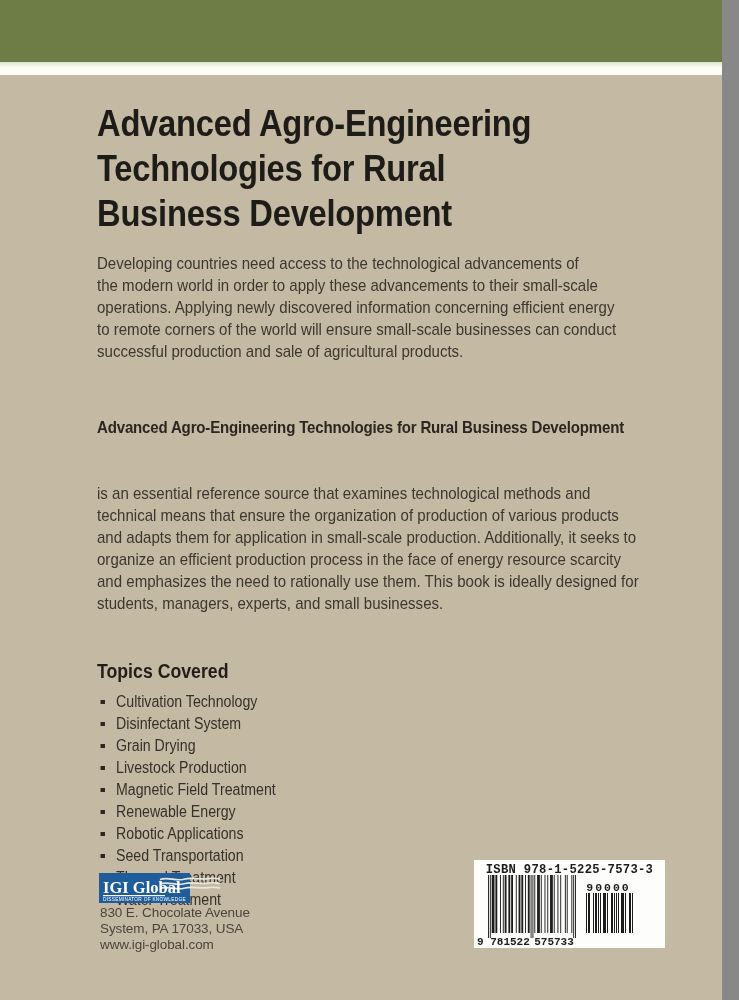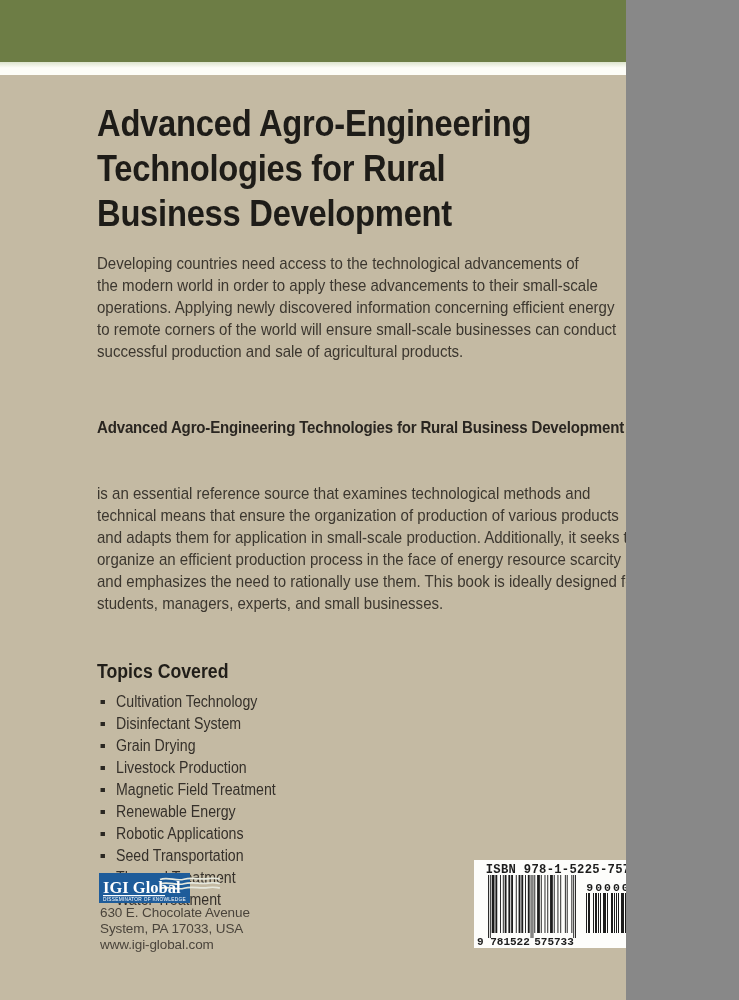--- a/index.html
+++ b/index.html
@@ -1,17 +1,17 @@
 <!DOCTYPE html>
 <html><head>
 <meta charset="utf-8">
 <style>
   html,body{margin:0;padding:0;background:#888;}
   .cover{
-    position:relative; width:626px; height:1000px; overflow:hidden;
+    position:relative; width:722px; height:1000px; overflow:hidden;
     background:#c4baa3;
     font-family:"Liberation Sans", sans-serif;
   }
   .band-green{position:absolute;left:0;top:0;width:739px;height:62px;background:#6d7d45;}
   .band-white{position:absolute;left:0;top:62px;width:739px;height:13px;
     background:linear-gradient(#dde3cd,#fdfdf7 45%);}
   .content{position:absolute;left:97px;top:75px;width:660px;
     transform:scaleX(0.885);transform-origin:0 0;}
   .title{
     margin:26px 0 0 0;font-size:37px;line-height:45px;font-weight:bold;
@@ -79,21 +79,21 @@
       <path d="M62 8.5 C70 5.5, 78 10.5, 86 8.2 S 102 8.8, 110 7.6 S 120 8.4, 122 7.8"></path>
       <path d="M62 13 C70 10, 78 15, 86 12.7 S 102 13.3, 110 12.1 S 120 12.9, 122 12.3"></path>
       <path d="M62 17.5 C70 14.5, 78 19.5, 86 17.2 S 102 17.8, 110 16.6 S 120 17.4, 122 16.8"></path>
     </g>
     <text x="5" y="22" font-family="Liberation Serif, serif" font-weight="bold" font-size="16.5" fill="#ffffff">IGI Global</text>
     <rect x="5" y="24" width="62" height="1.2" fill="#ffffff"></rect>
     <text x="5" y="30.3" font-family="Liberation Sans, sans-serif" font-size="4.8" letter-spacing="0.25" fill="#ffffff">DISSEMINATOR OF KNOWLEDGE</text>
   </svg>
 
   <div class="address">
-    <div>630 E. Chocolate Avenue</div>
+    <div>830 E. Chocolate Avenue</div>
     <div>System, PA 17033, USA</div>
     <div>www.igi-global.com</div>
   </div>
 
   <svg class="barcode-svg" width="191" height="88" viewBox="0 0 191 88">
     <rect x="0" y="0" width="191" height="88" fill="#fdfdfb"></rect>
     <text x="95.5" y="12.5" text-anchor="middle" font-family="Liberation Mono, monospace" font-weight="bold" font-size="12.2" letter-spacing="0.3" fill="#1c1c1c">ISBN 978-1-5225-7573-3</text>
     <g id="main-bars" fill="#1c1c1c">
         <rect x="14.00" y="15" width="0.93" height="63"></rect>
         <rect x="15.85" y="15" width="0.93" height="63"></rect>

